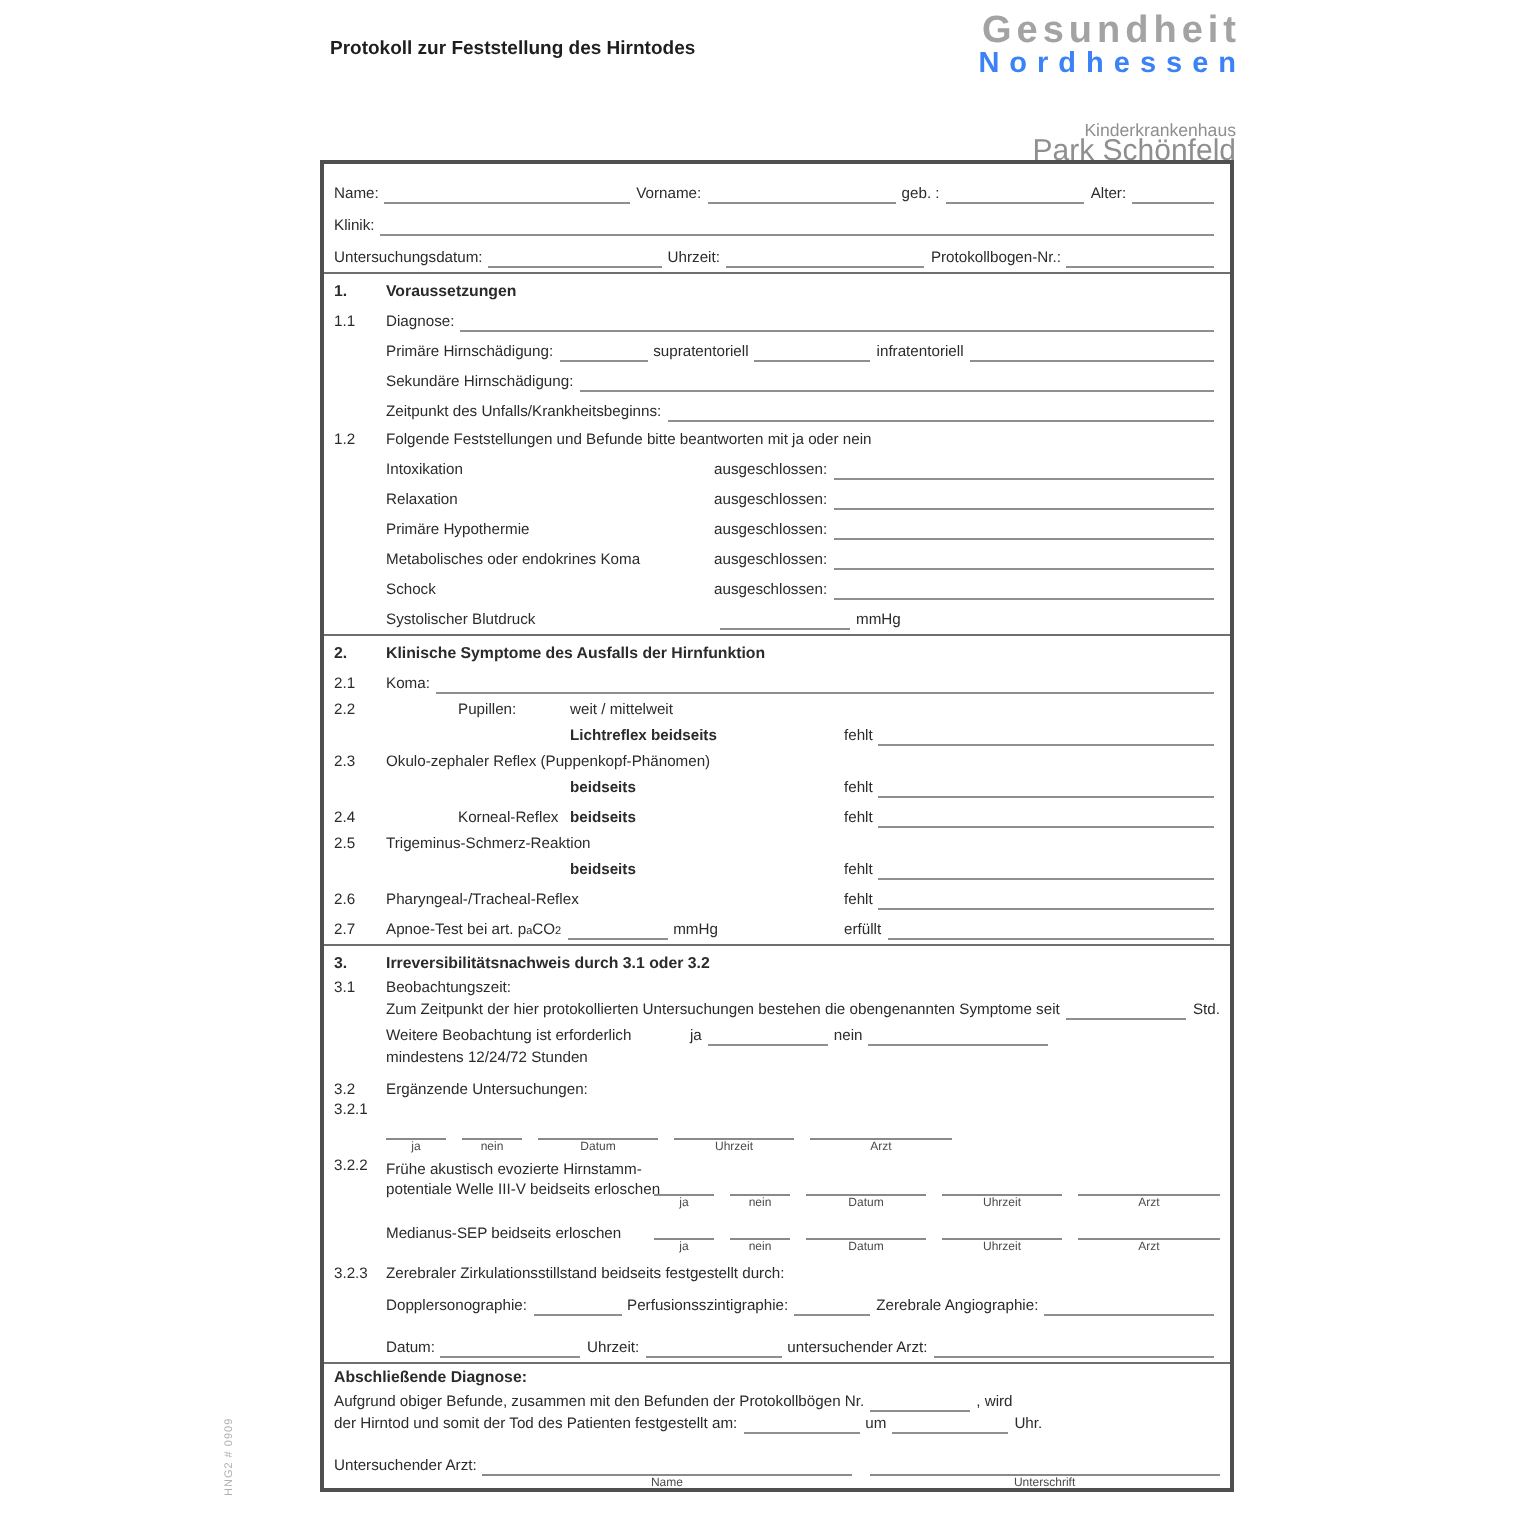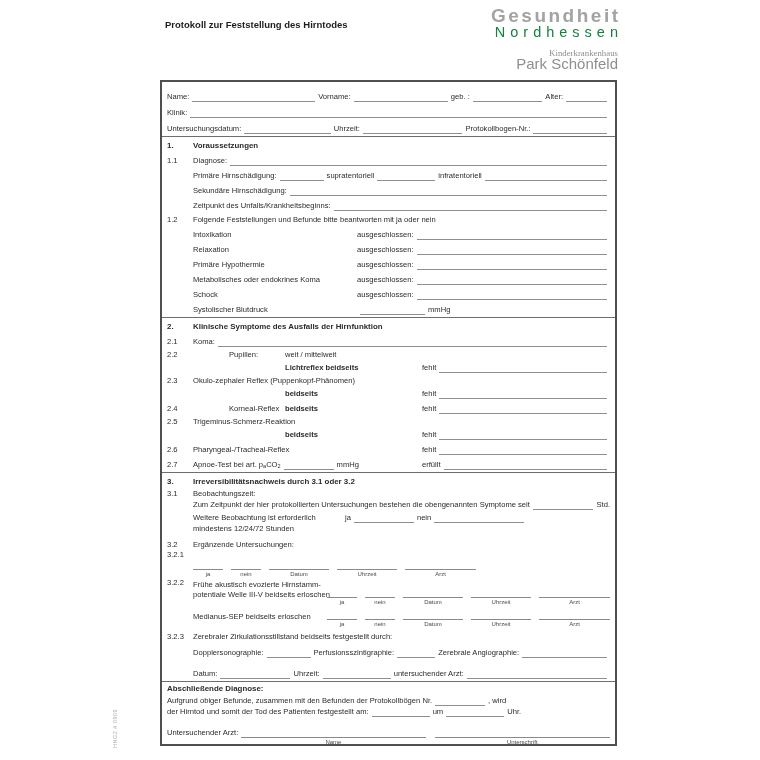--- a/index.html
+++ b/index.html
@@ -4,22 +4,22 @@
 <style>
   * { margin:0; padding:0; box-sizing:border-box; }
   html,body { background:#fff; }
   body { width:760px; height:760px; font-family:"Liberation Sans", sans-serif; color:#2b2b2b; }
   .page { position:relative; width:760px; height:760px; background:#fff; overflow:hidden; }
 
   .doc-title { position:absolute; left:165px; top:19px; font-size:9.5px; font-weight:bold; color:#1e1e1e; }
 
   .logo { position:absolute; right:142px; top:6px; text-align:right; }
   .logo-l1 { font-size:19px; font-weight:bold; color:#a3a3a3; letter-spacing:2.5px; margin-right:-2.5px; line-height:19px; }
-  .logo-l2 { font-size:14.5px; font-weight:normal; color:#15803d; letter-spacing:5px; margin-right:-5px; line-height:15px; }
-  .logo-l3 { font-size:8.8px; color:#8f8f8f; line-height:10.5px; margin-top:8px;font-family:Liberation Serif, serif; }
+  .logo-l2 { font-size:14.5px; font-weight:bold; color:#3b82f6; letter-spacing:5px; margin-right:-5px; line-height:15px; }
+  .logo-l3 { font-size:8.8px; color:#8f8f8f; line-height:10.5px; margin-top:20px; }
   .logo-l4 { font-size:15px; color:#8f8f8f; line-height:10.5px; }
 
   .box { position:absolute; left:160px; top:80px; width:457px; height:666px;
          border:2px solid #4f4f4f; padding:3px 5px 0 5px; font-size:7.6px; line-height:10px; }
 
   .r { display:flex; align-items:flex-end; }
   .lbl { white-space:nowrap; }
   .b { font-weight:bold; font-size:7.9px; }
   .num { width:26px; flex:none; }
   .c1 { width:92px; flex:none;padding-left:36px; }

